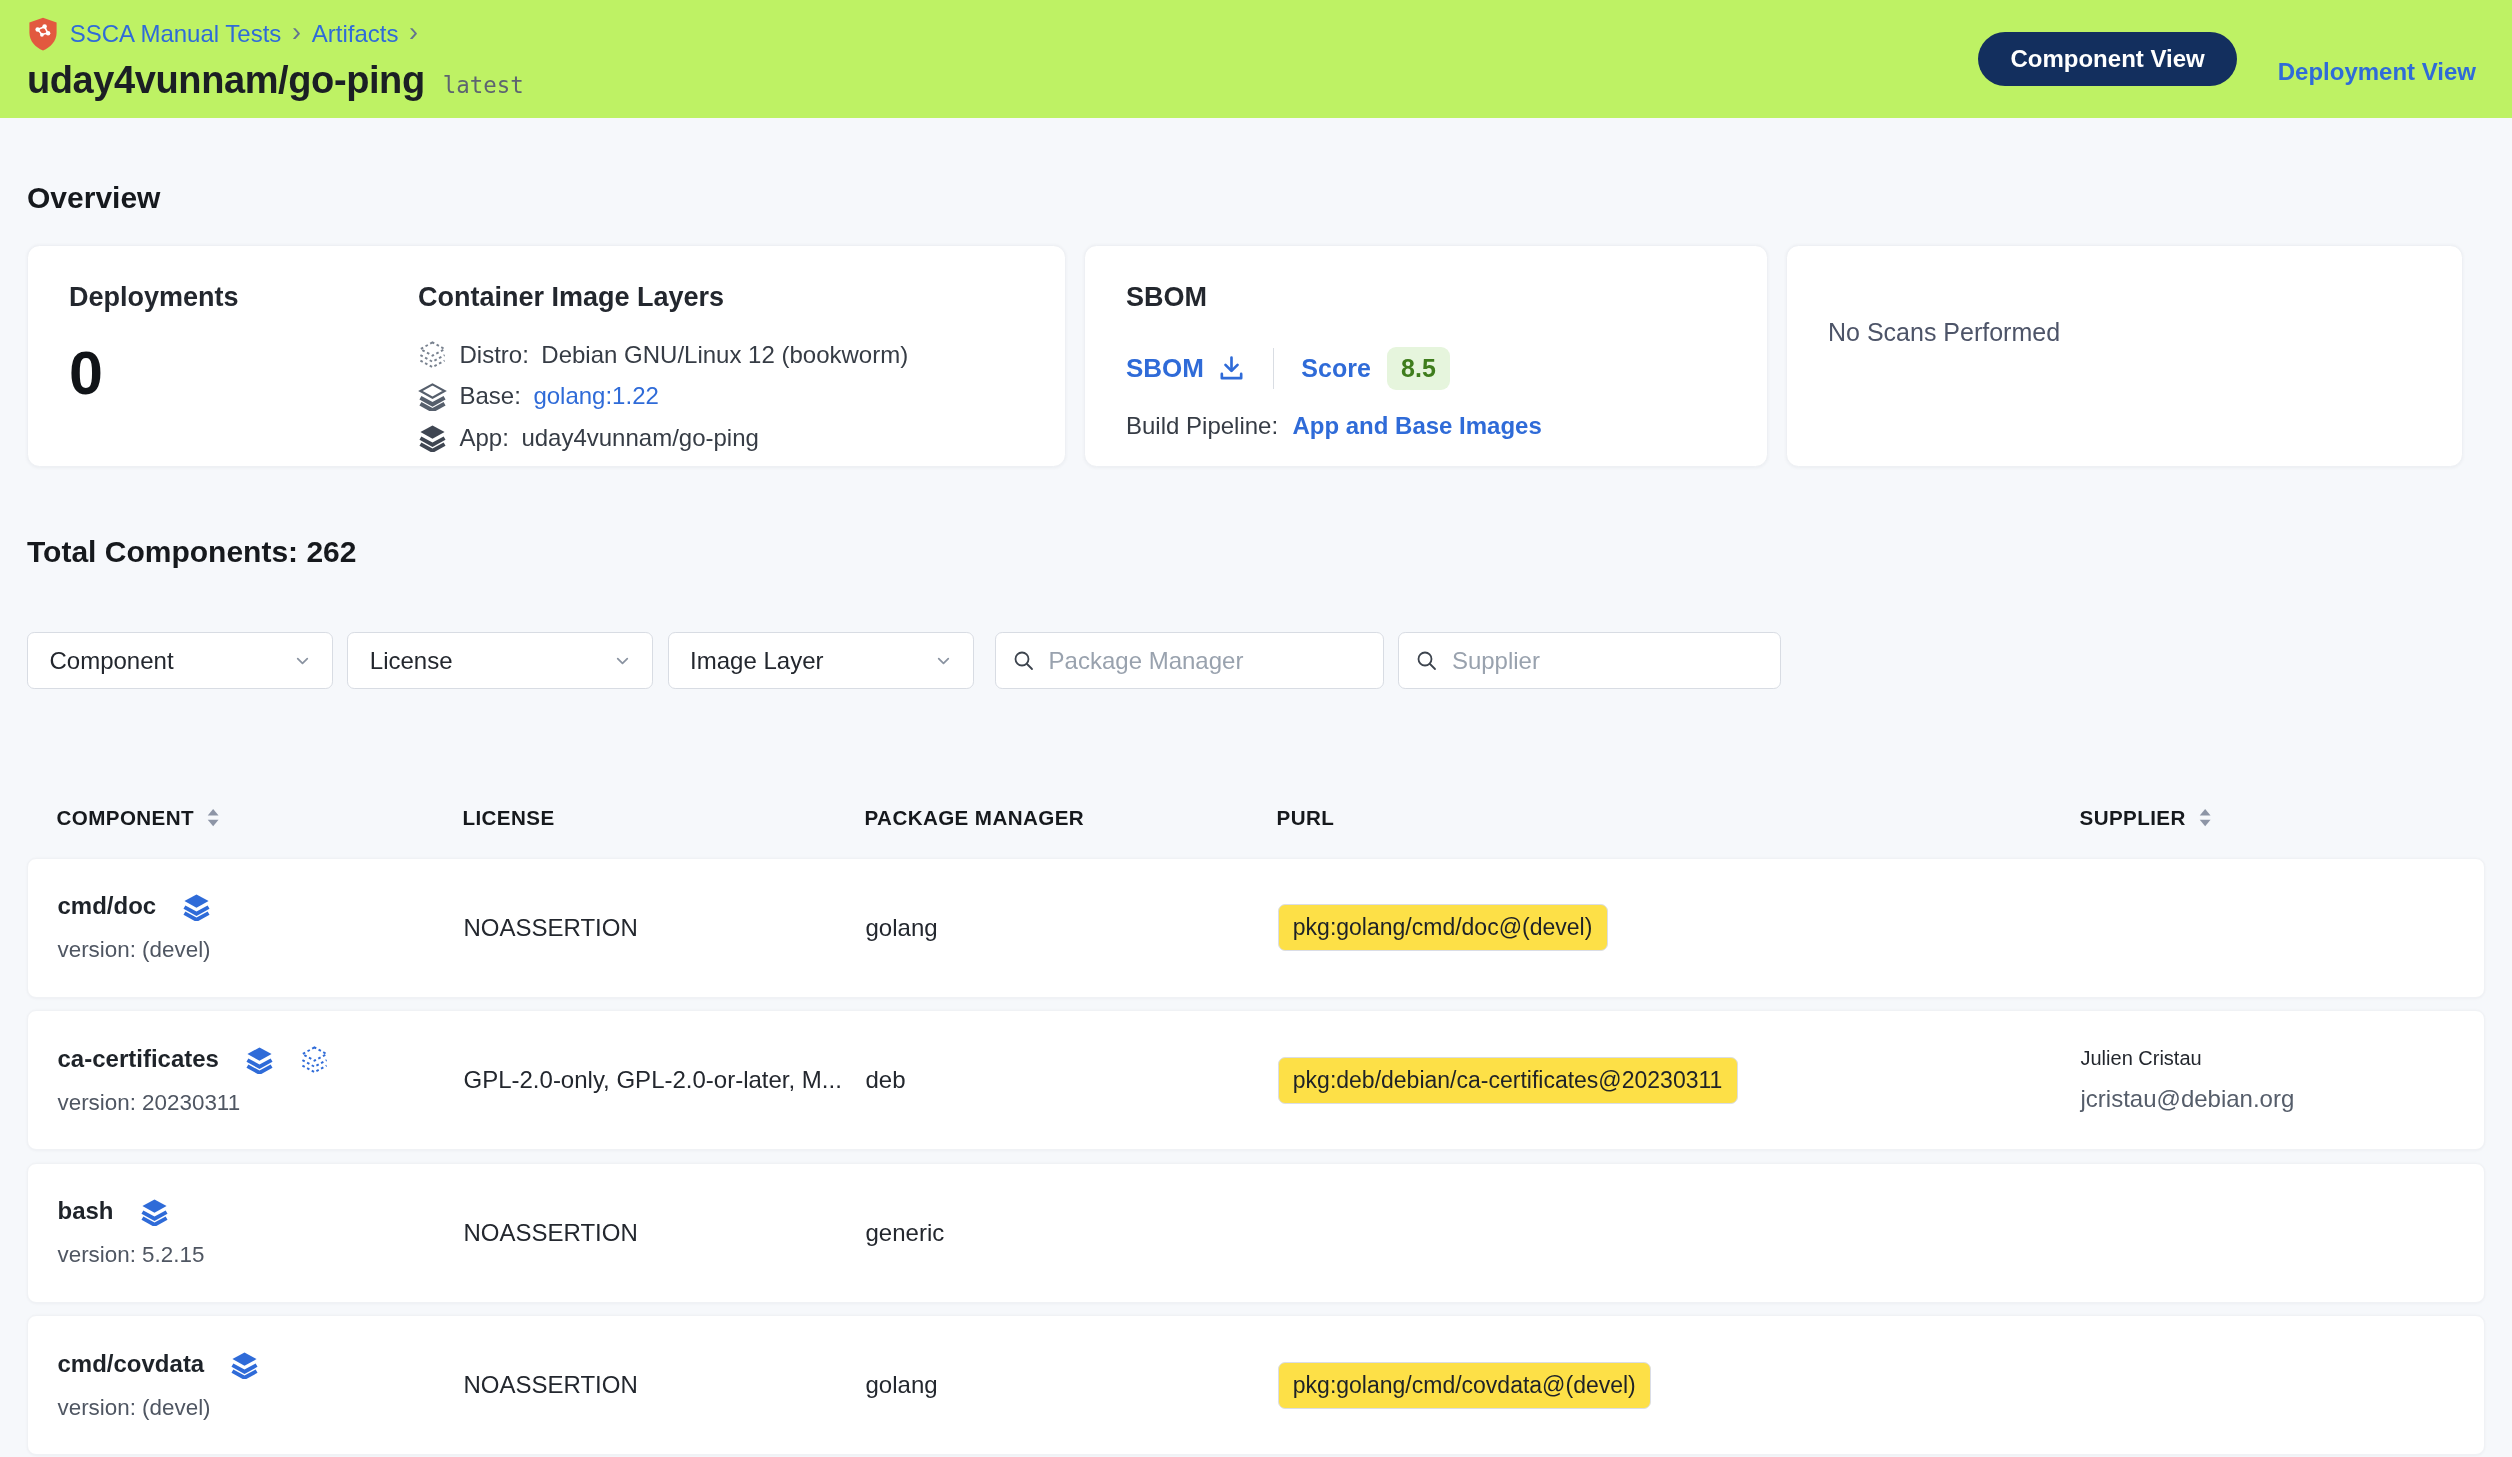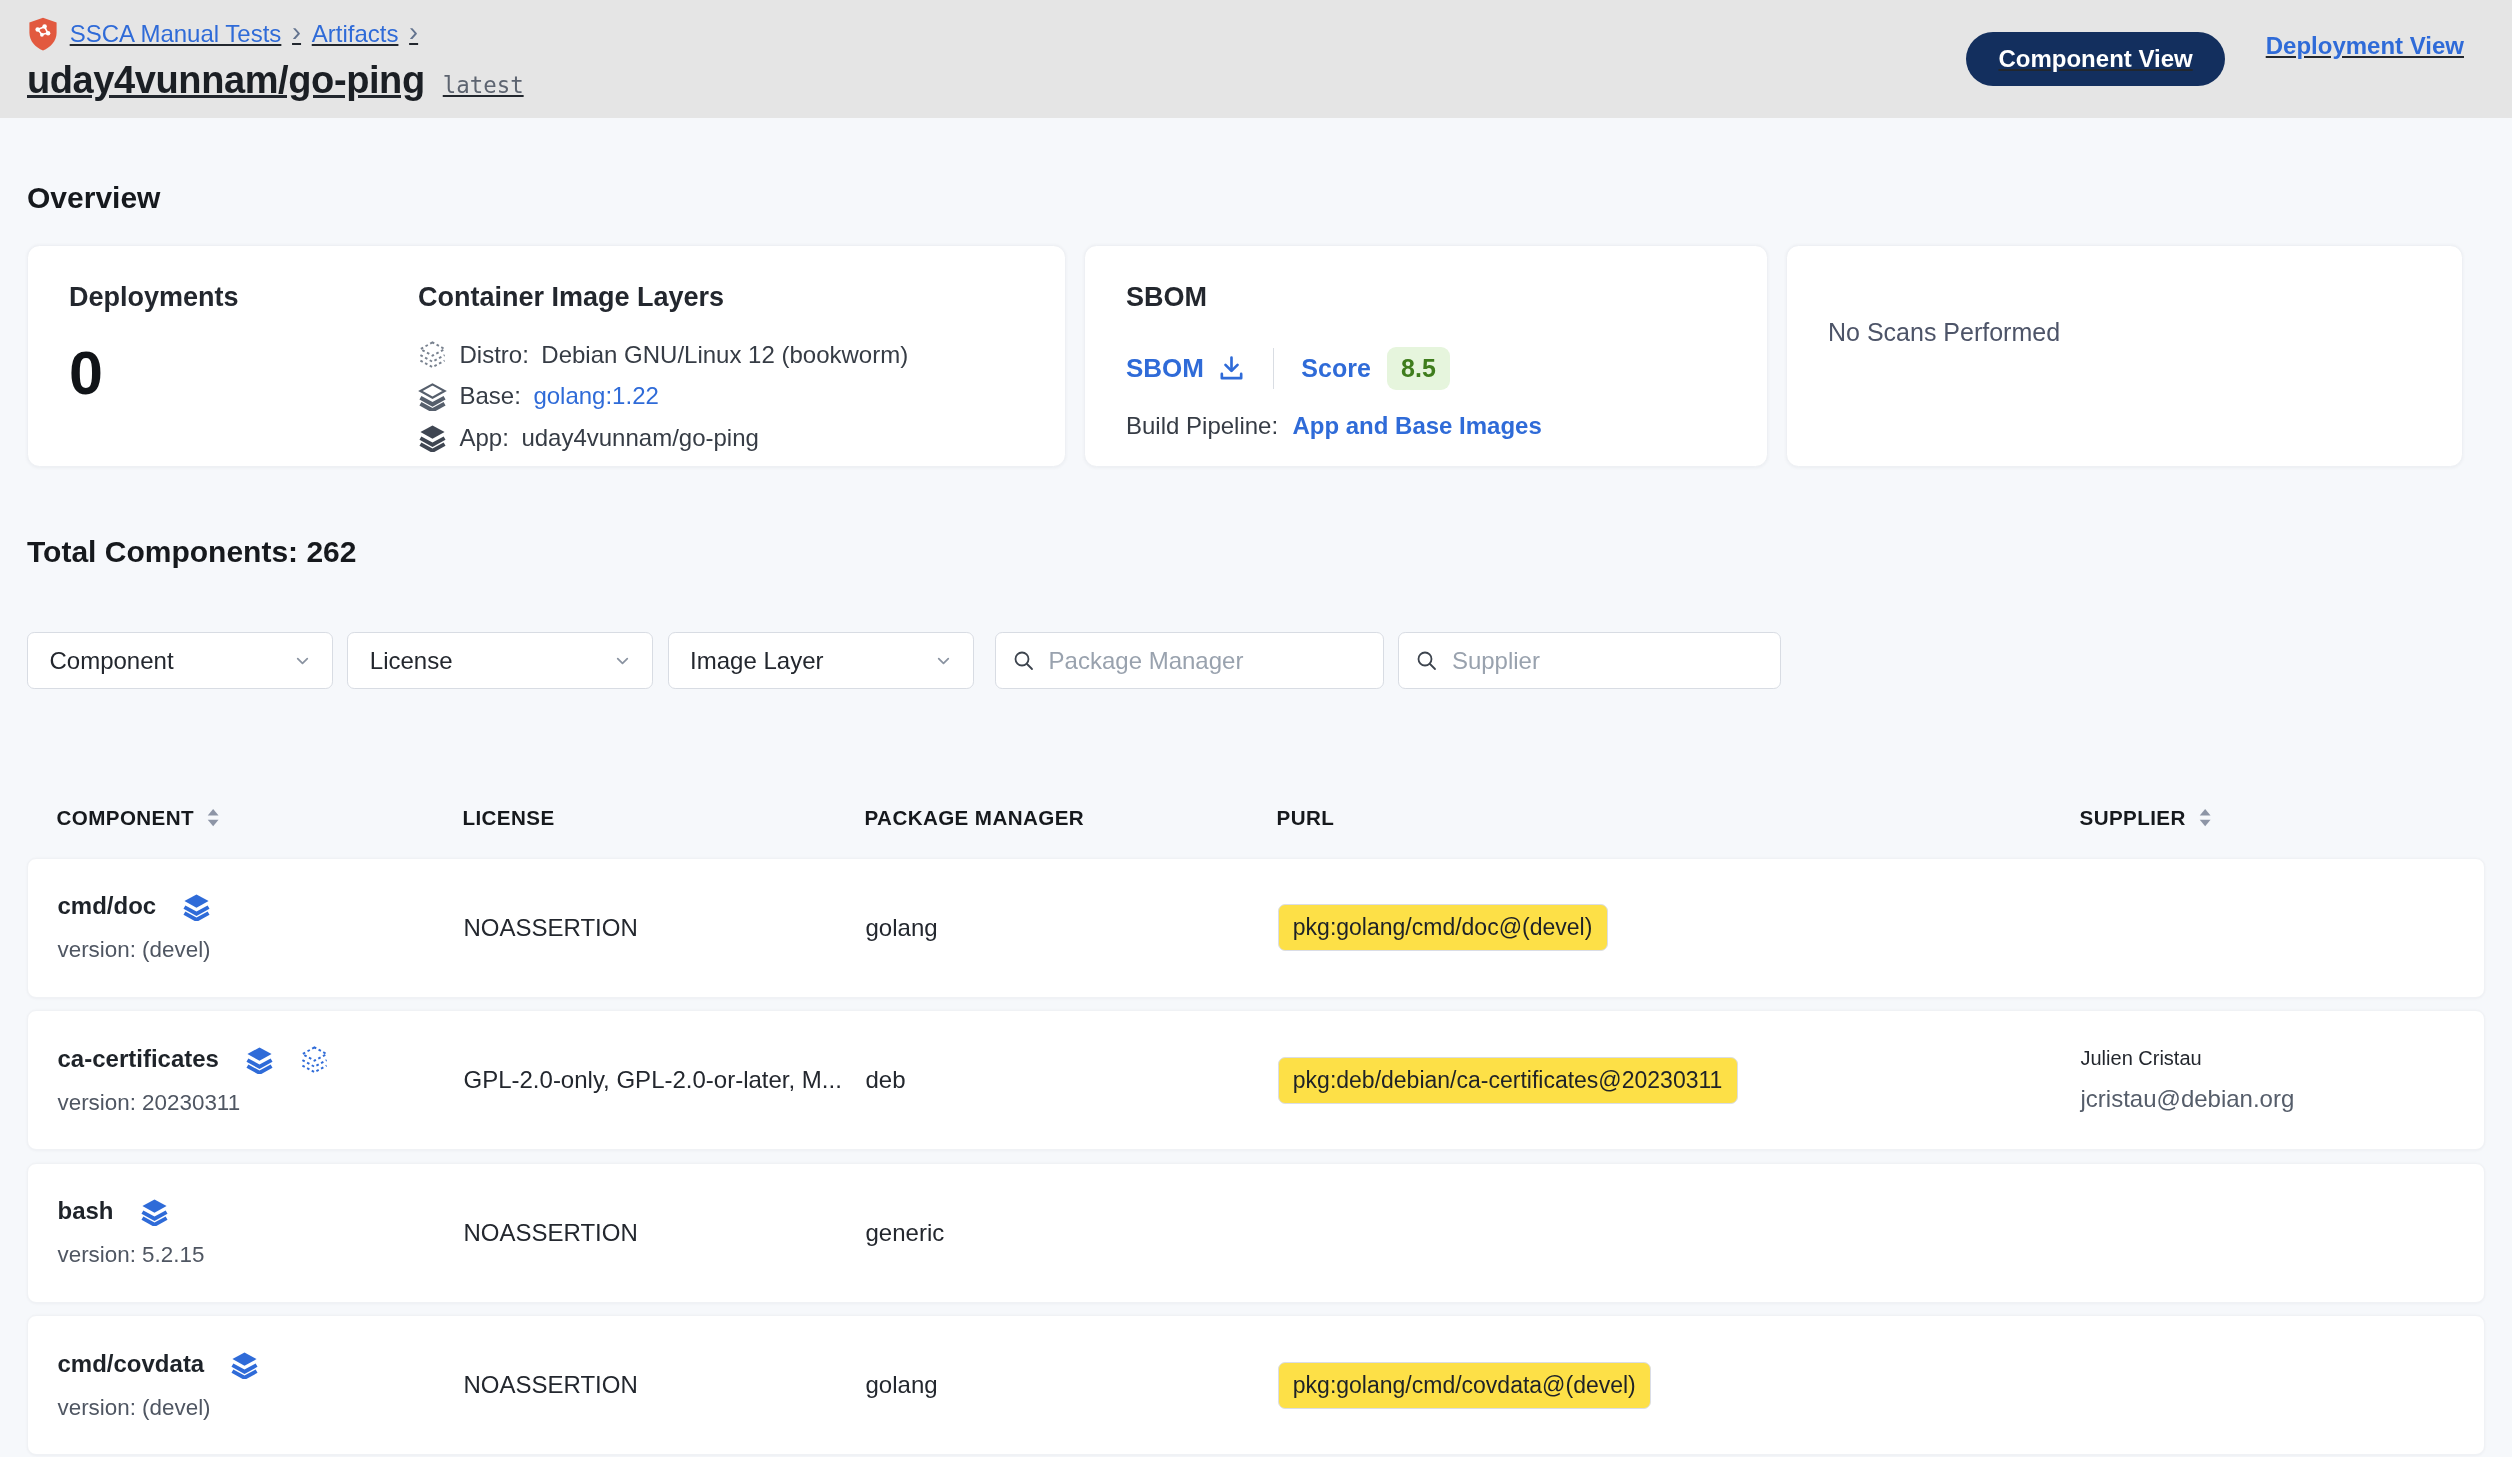--- a/index.html
+++ b/index.html
@@ -5,37 +5,36 @@
   * { box-sizing: border-box; margin: 0; padding: 0; }
   html,body { width: 2512px; height: 1458px; overflow: hidden; }
   body {
     font-family: "Liberation Sans", sans-serif;
     background: #f6f8fb;
     color: #22272e;
   }
 
   
   .topbar {
-    background: #e5e5e5;
+    background: #bef264;
     height: 118px;
-    padding: 16px 48px 16px 27px;
+    padding: 16px 36px 16px 27px;
     display: flex;
     justify-content: space-between;
     align-items: center;
-    text-decoration: underline;
   }
   .topbar-left { display: flex; flex-direction: column; gap: 7.2px; }
   .breadcrumb { display: flex; align-items: center; gap: 10.7px; }
   .breadcrumb a { color: #2f6bd8; text-decoration: none; font-size: 24px; }
   .crumb-sep { color: #64748f; font-size: 27px; line-height: 1; padding-bottom: 3.6px; }
   .logo-svg { width: 32px; height: 36px; display: block; }
   .title-line { display: flex; align-items: baseline; gap: 18px; }
   .page-title { font-size: 38px; font-weight: bold; color: #1b1f24; letter-spacing: -0.4px; }
   .tag-latest { font-family: "DejaVu Sans Mono", monospace; font-size: 22.4px; color: #5d6470; }
-  .topbar-right { display: flex; align-items: flex-start; gap: 41px; }
+  .topbar-right { display: flex; align-items: flex-end; gap: 41px; }
   .pill-btn {
     background: #132f5e; color: #ffffff; border: none; cursor: pointer;
     font-family: inherit; font-size: 24px; font-weight: bold;
     padding: 13.4px 32px; border-radius: 894px;
   }
   .link-btn { color: #2f6bd8; font-size: 24px; font-weight: bold; text-decoration: none; }
 
   
   .main { padding: 0 27px; }
   .section-heading { font-size: 30px; font-weight: bold; color: #16191d; }

